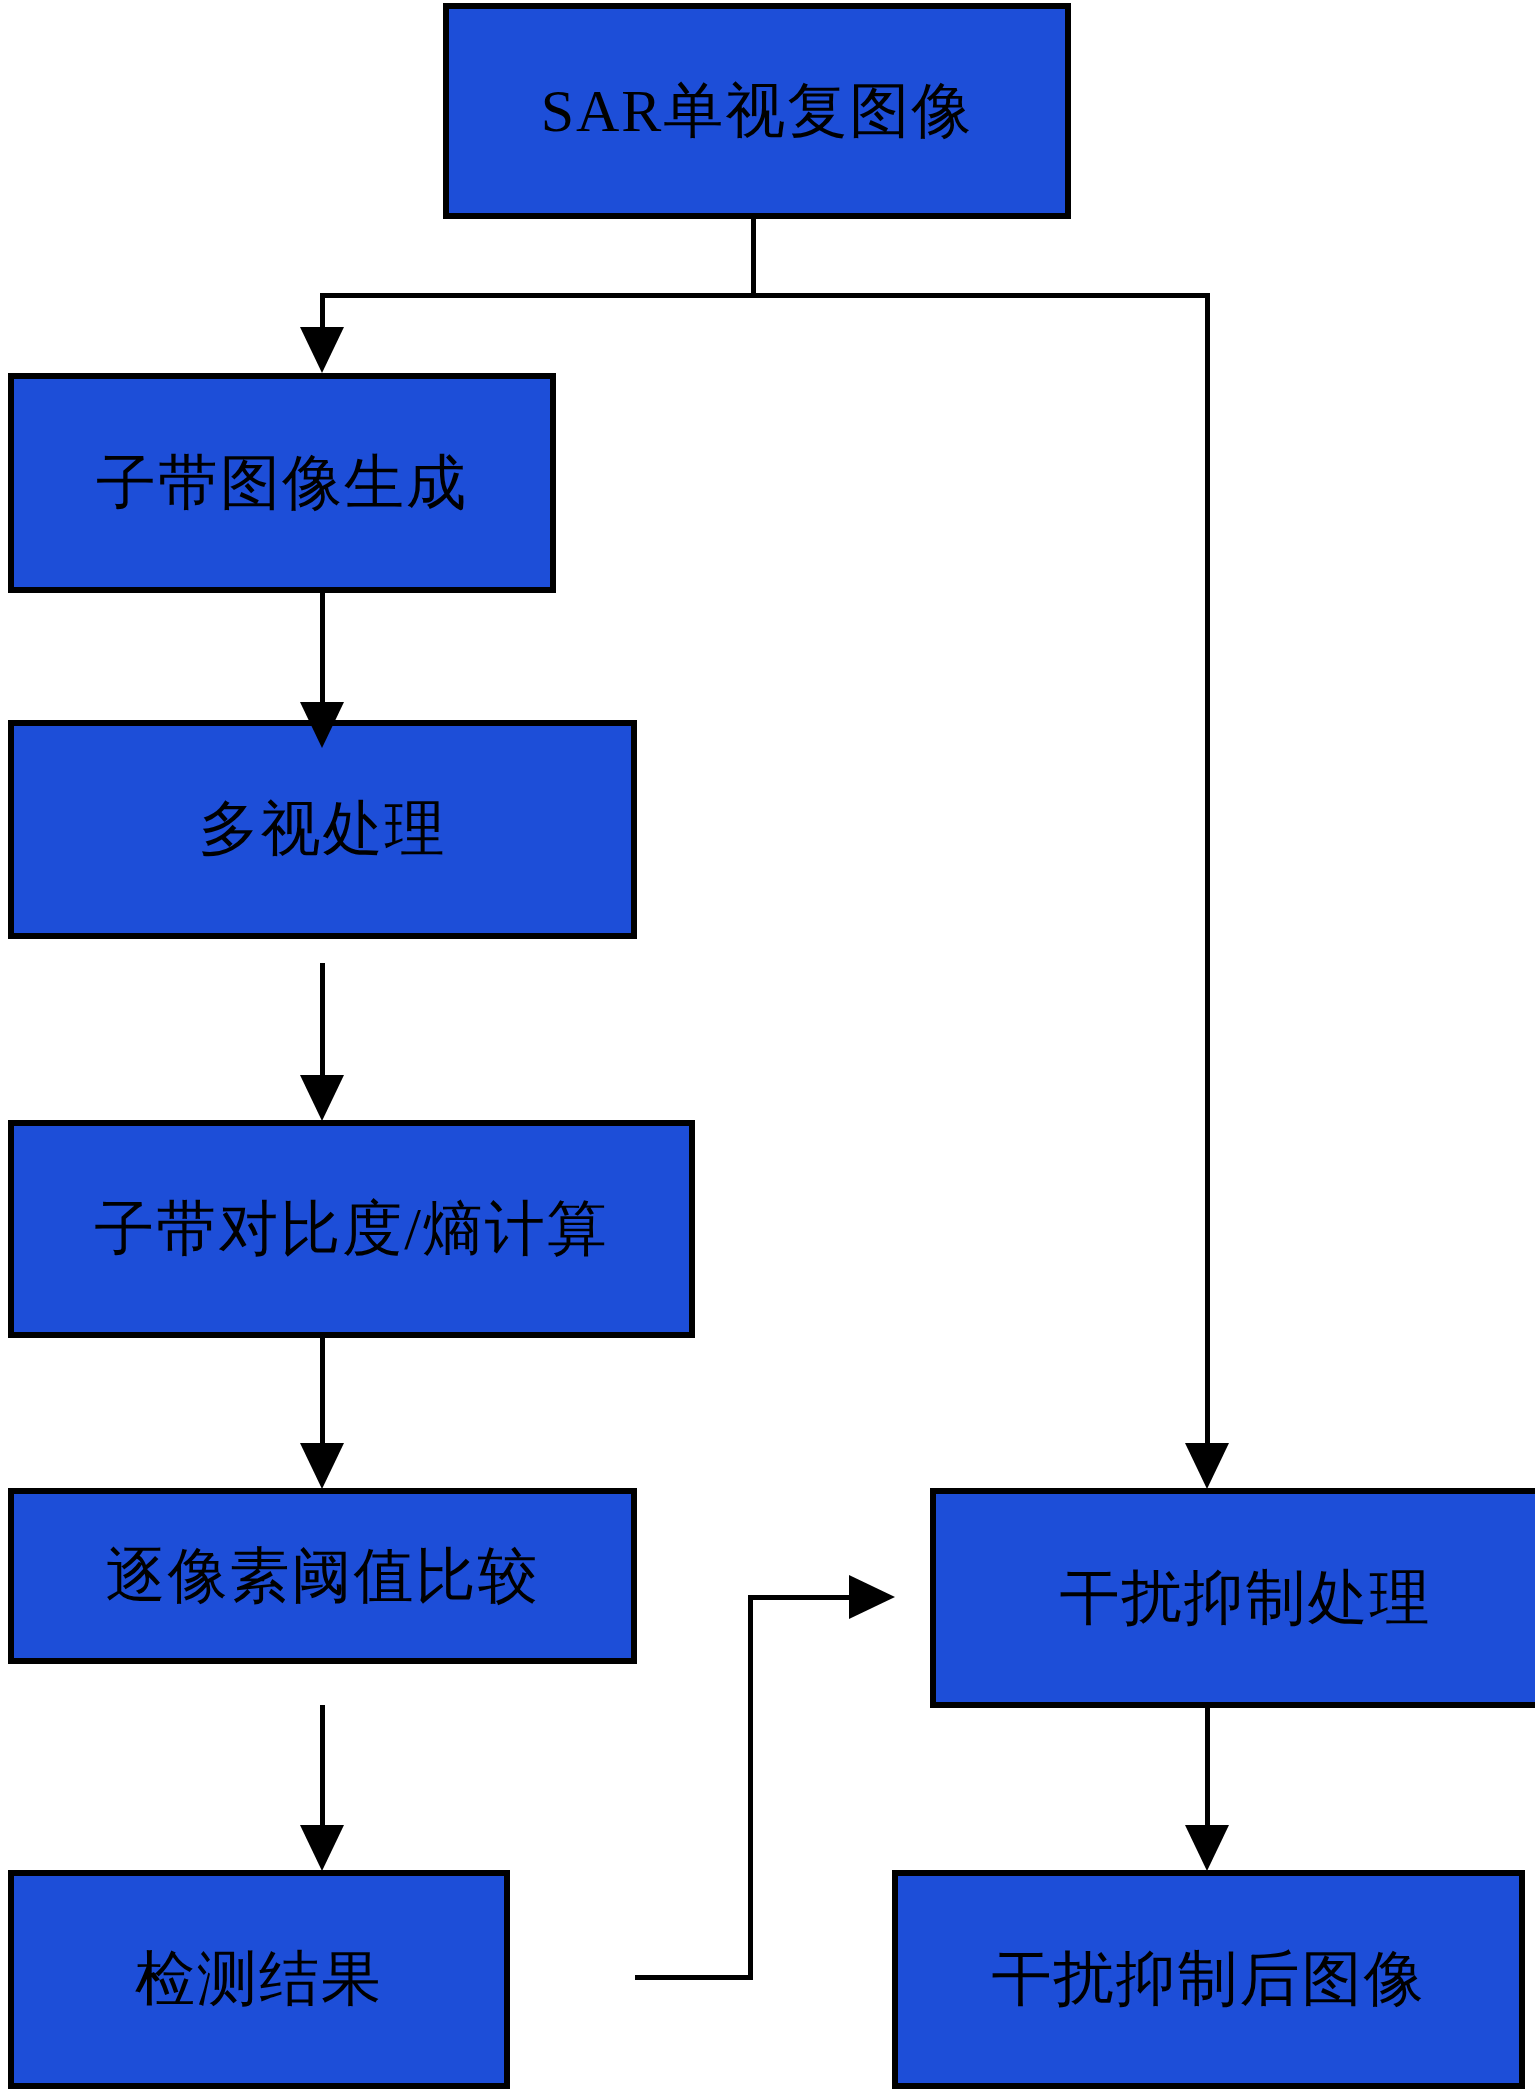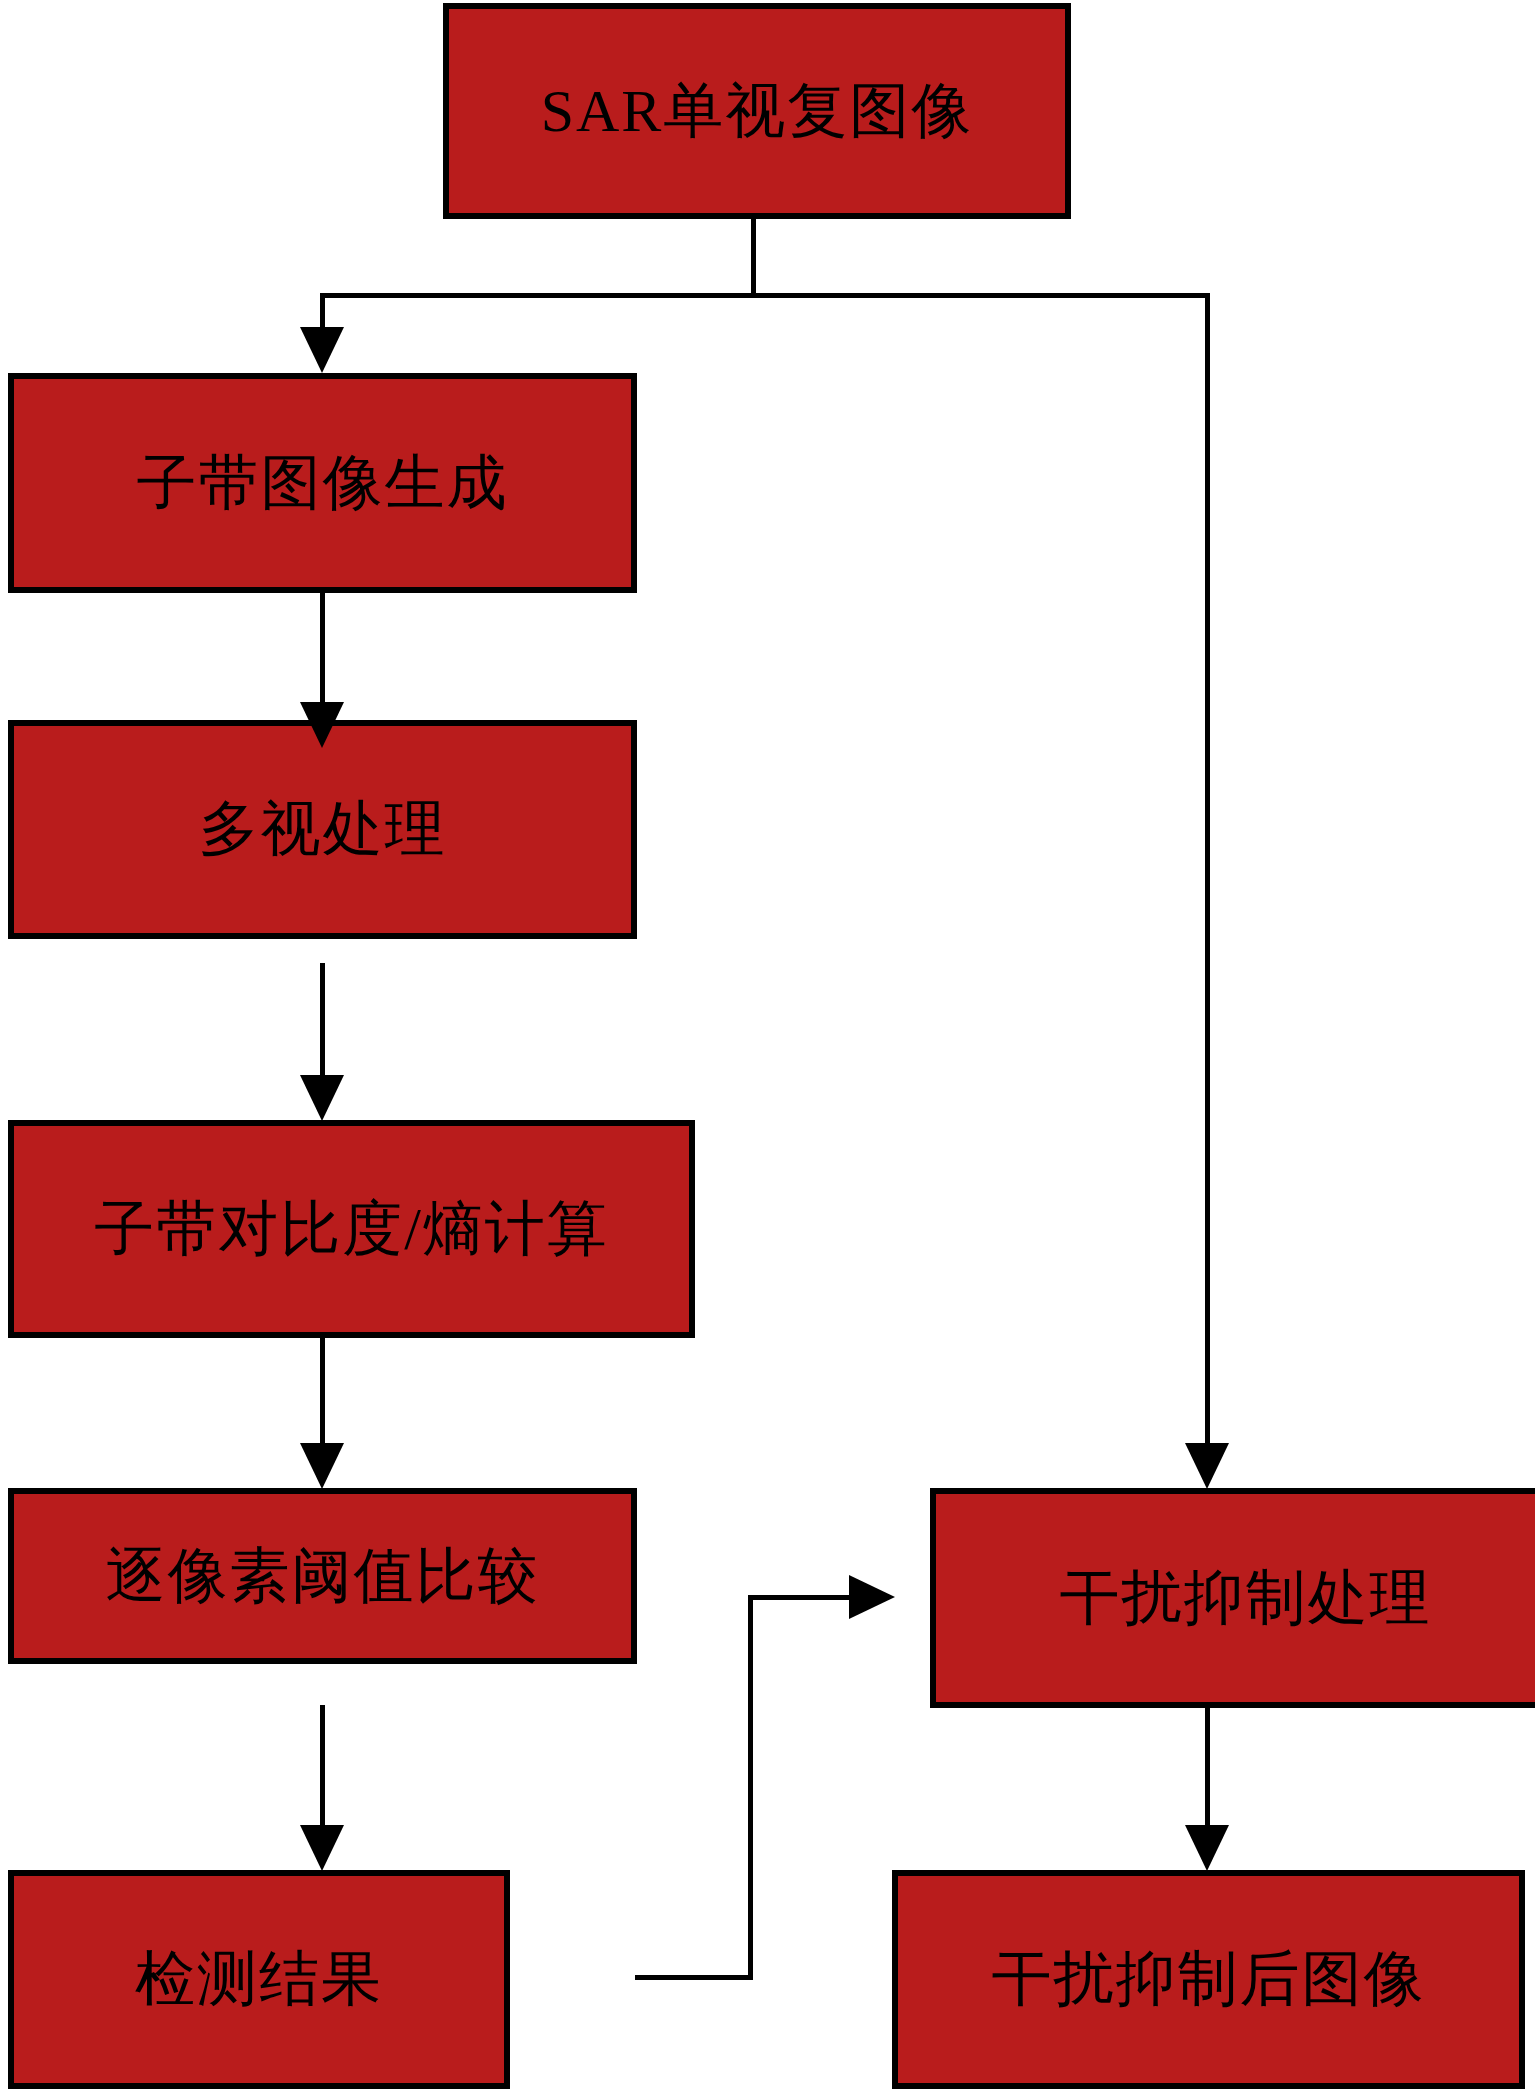--- a/index.html
+++ b/index.html
@@ -13,21 +13,21 @@
     height: 2091px;
     background: #ffffff;
     font-family: "Liberation Serif", "DejaVu Serif", serif;
     color: #000000;
     overflow: hidden;
   }
   .node {
     position: absolute;
     box-sizing: border-box;
     border: 6px solid #000000;
-    background: #b91c1c;
+    background: #1d4ed8;
     display: flex;
     align-items: center;
     justify-content: center;
     font-size: 60px;
     letter-spacing: 2px;
     text-align: center;
     white-space: nowrap;
   }
   .line {
     position: absolute;
@@ -52,21 +52,21 @@
 </style>
 </head>
 <body>
 
 <div id="diagram">
 
   <div class="node" style="left:443px; top:3px; width:628px; height:216px;">
     <span>SAR单视复图像</span>
   </div>
 
-  <div class="node" style="left:8px; top:373px; width:629px; height:220px;">
+  <div class="node" style="left:8px; top:373px; width:548px; height:220px;">
     <span>子带图像生成</span>
   </div>
 
   <div class="node" style="left:8px; top:720px; width:629px; height:219px;">
     <span>多视处理</span>
   </div>
 
   <div class="node" style="left:8px; top:1120px; width:687px; height:218px;">
     <span>子带对比度/熵计算</span>
   </div>

